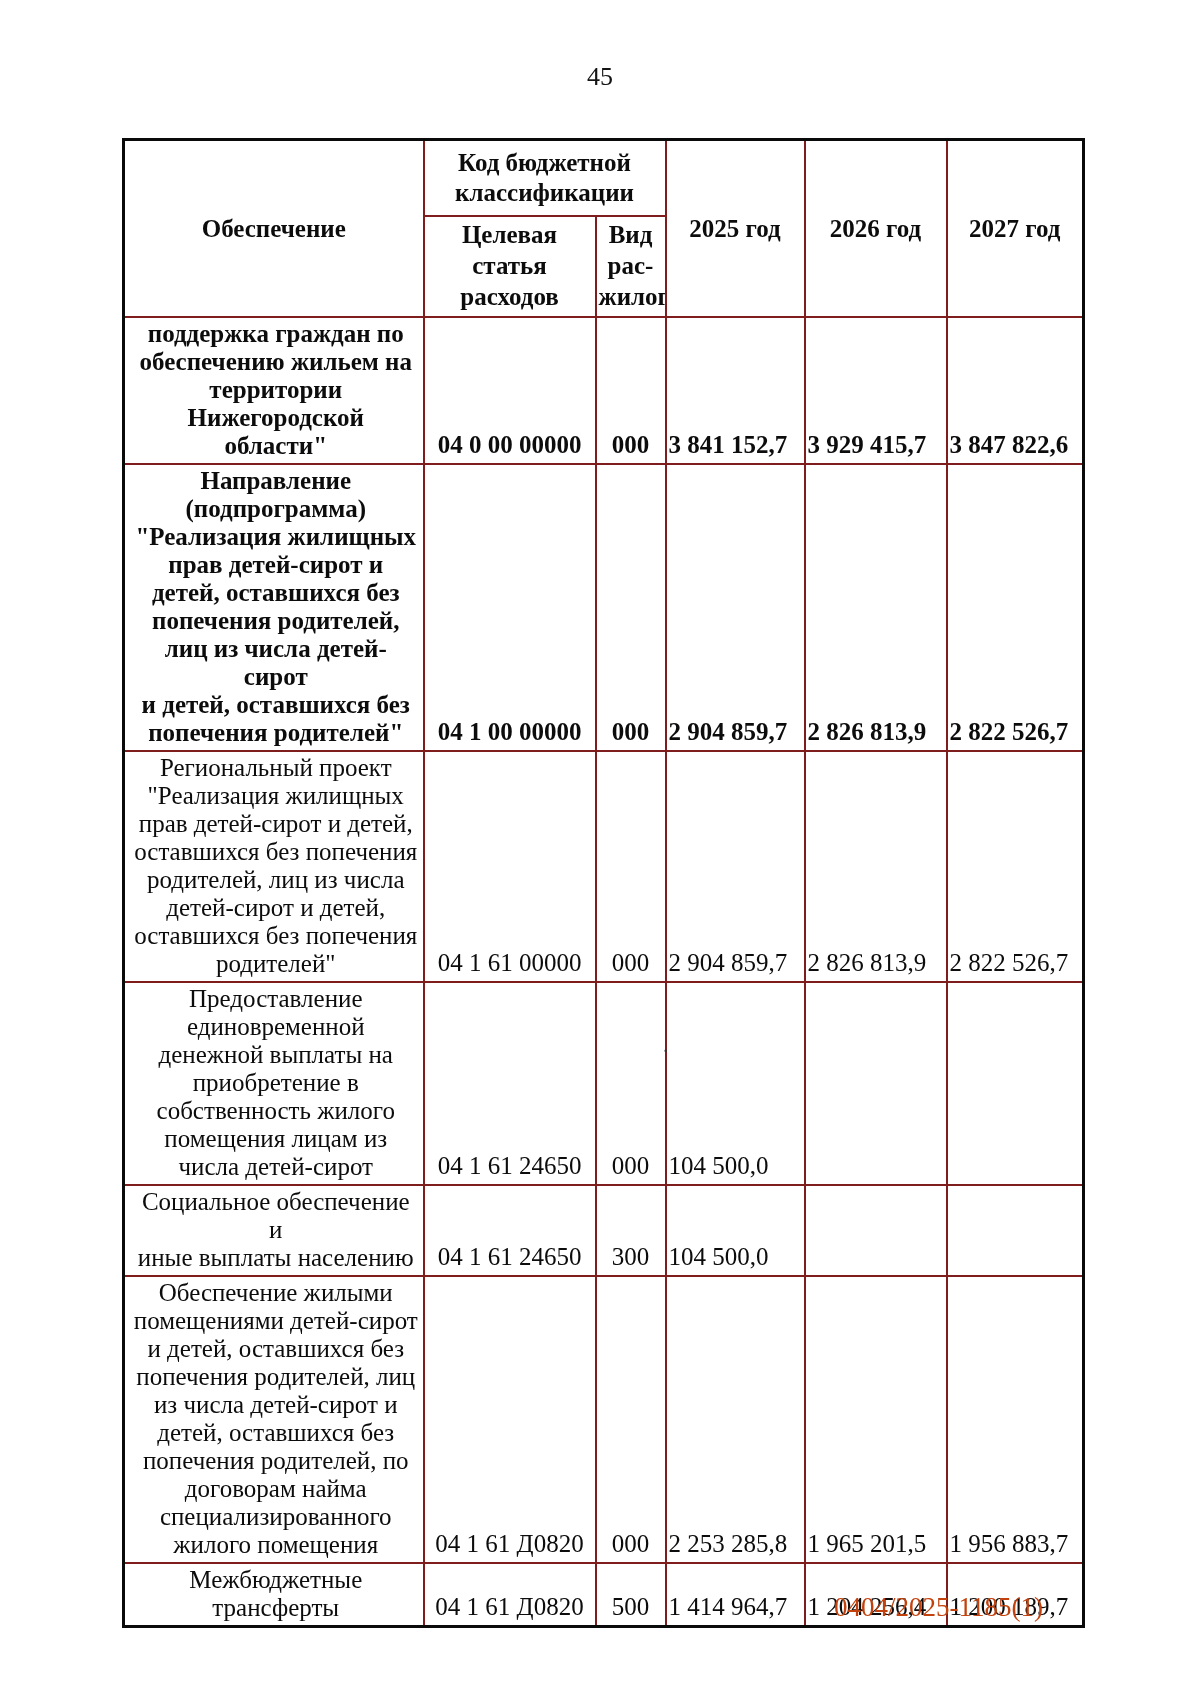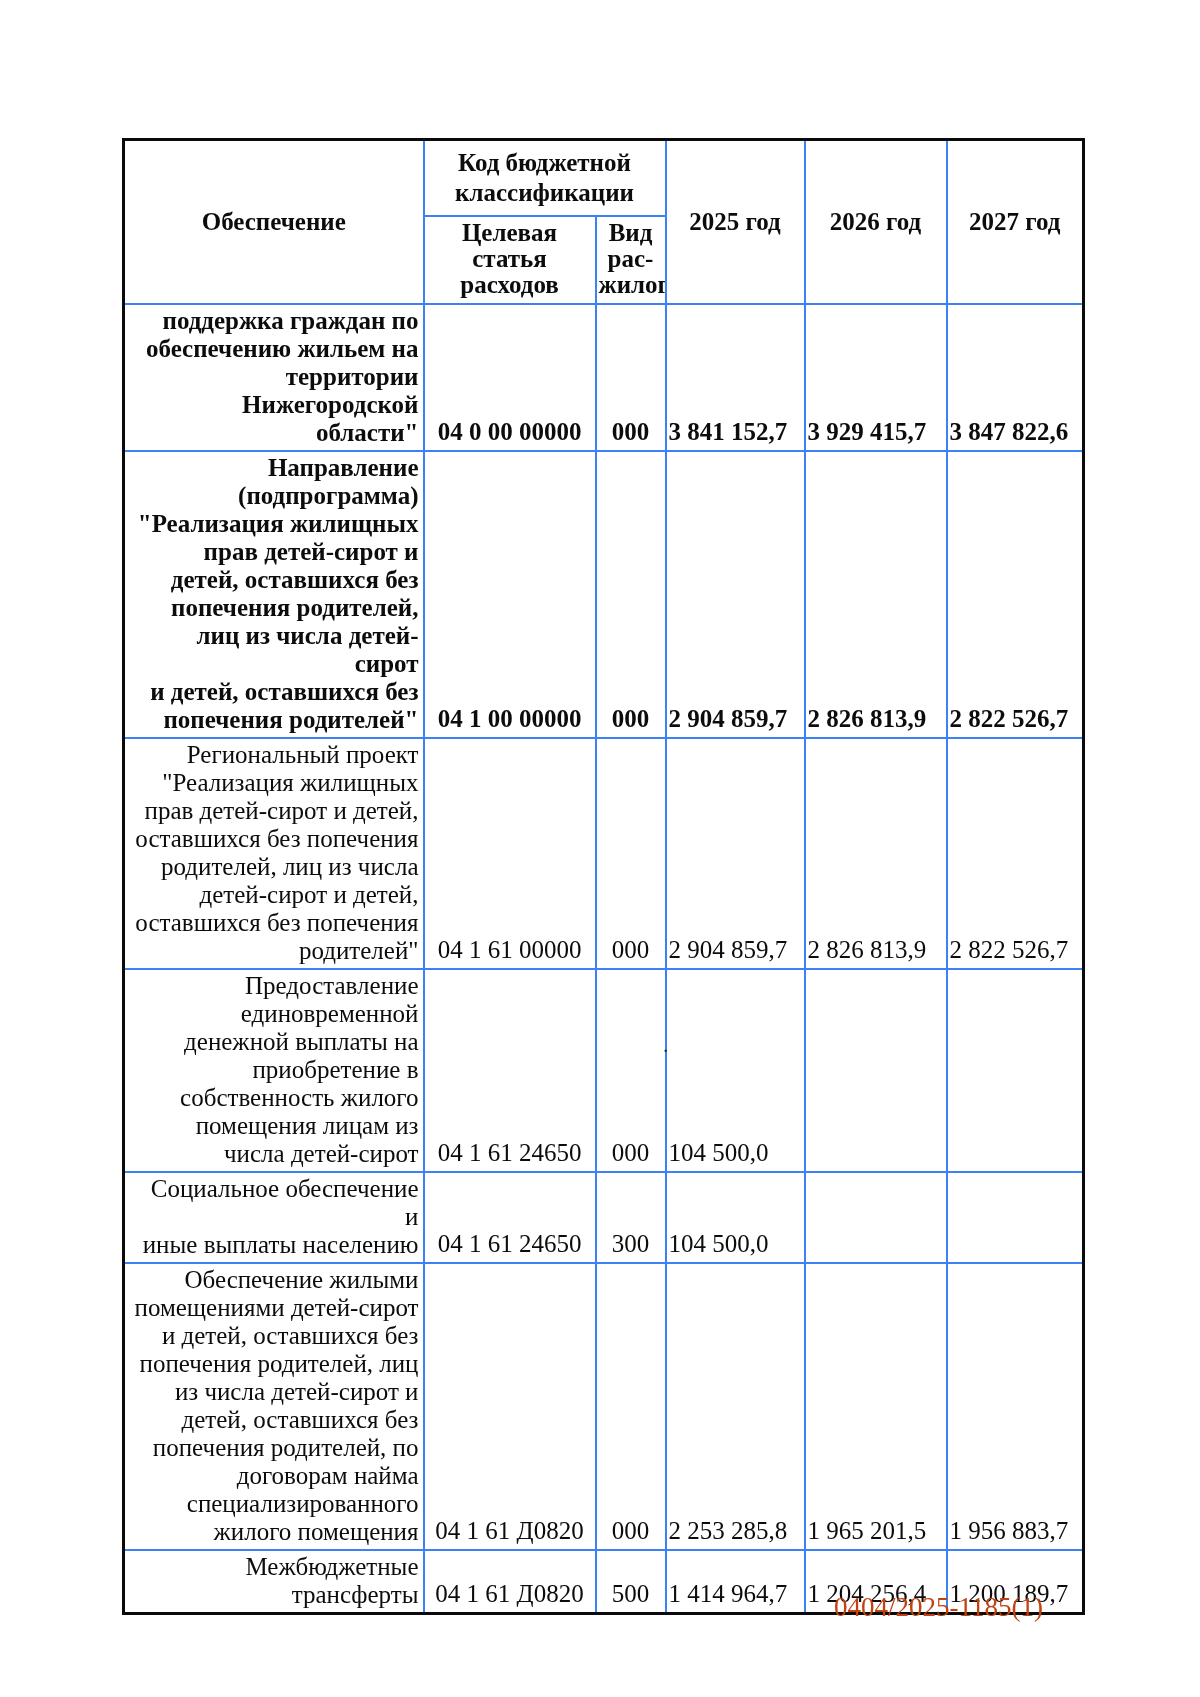--- a/index.html
+++ b/index.html
@@ -31,44 +31,44 @@
     left: 122px;
     width: 960px;
     border-collapse: collapse;
     table-layout: fixed;
     border: 3px solid #0a0a0a;
     font-size: 25px;
     line-height: 28px;
     color: #0c0c0c;
   }
   table.budget th, table.budget td {
-    border: 2px solid #3b82f6;
+    border: 2px solid #7f1d1d;
     overflow: hidden;
   }
   th.h-cell {
     font-weight: bold;
     text-align: center;
     vertical-align: middle;
     white-space: pre-line;
     padding: 4px 2px;
     line-height: 30px;
   }
   th.h-group {
     height: 66px;
     line-height: 30px;
   }
   th.h-sub {
     height: 80px;
-    line-height: 26px;
+    line-height: 31px;
     vertical-align: middle;
     padding: 2px 2px 4px 2px;
   }
   td.c-name {
     vertical-align: top;
-    text-align: right;
+    text-align: center;
     white-space: pre-line;
     padding: 2px 4px 3px 8px;
   }
   td.c-code, td.c-kind {
     vertical-align: bottom;
     text-align: center;
     padding: 2px 2px 4px 2px;
     white-space: nowrap;
   }
   td.c-amount {
@@ -93,20 +93,21 @@
     left: 663px;
     font-size: 22px;
     color: #333;
   }
 </style>
 </head>
 <body>
 
 <div class="page">
 
+  <div class="page-number">45</div>
 
   <table class="budget">
     <colgroup>
       <col style="width:300px">
       <col style="width:172px">
       <col style="width:70px">
       <col style="width:139px">
       <col style="width:142px">
       <col style="width:137px">
     </colgroup>

